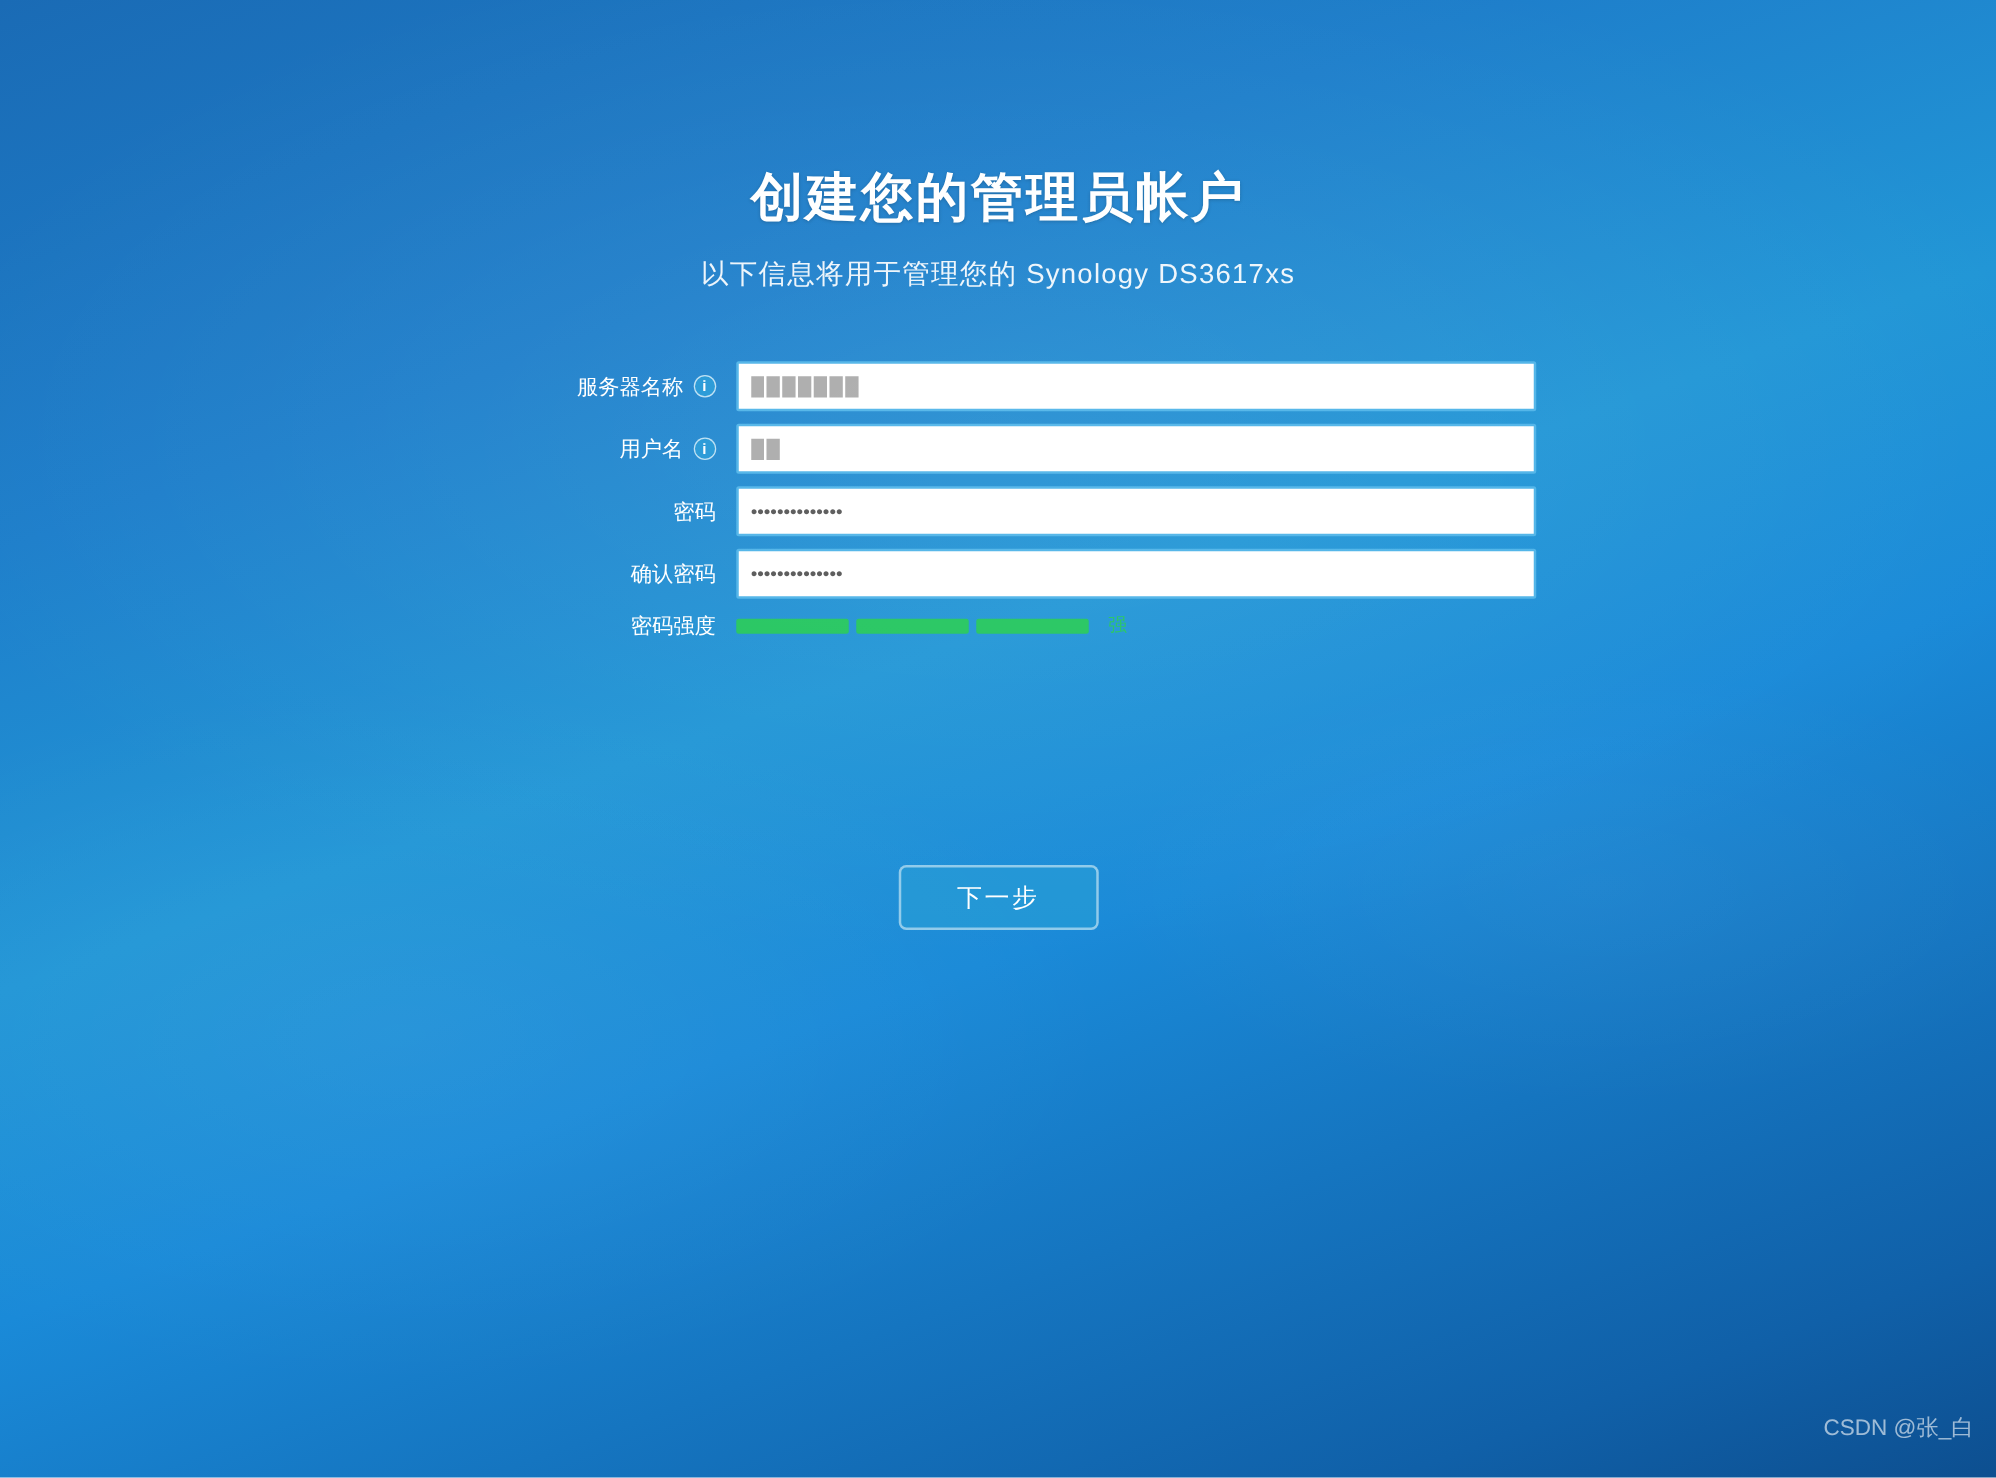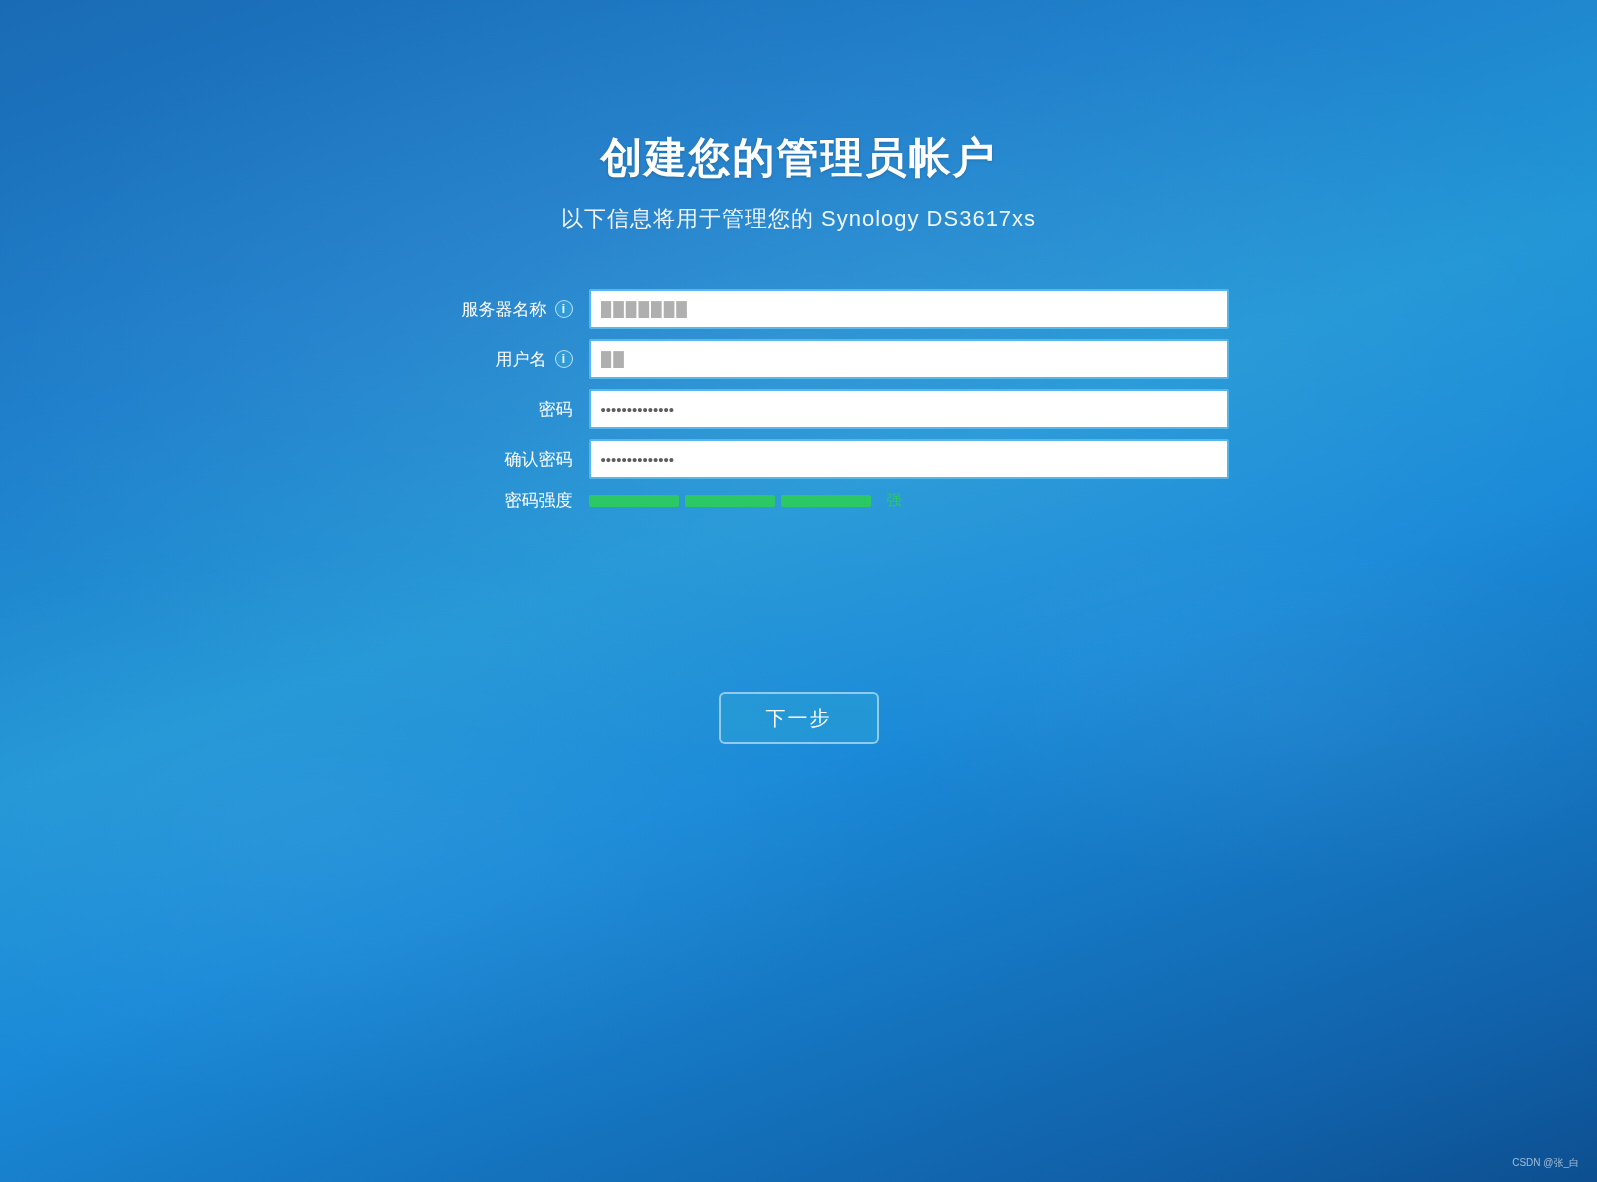--- a/index.html
+++ b/index.html
@@ -150,24 +150,24 @@
       font-size: 20px;
       font-weight: 500;
       cursor: pointer;
       letter-spacing: 2px;
       transition: background 0.2s;
       align-self: center;
     }
 
     .watermark {
       position: absolute;
-      bottom: 12px;
+      bottom: 28px;
       right: 18px;
       color: rgba(255,255,255,0.6);
-      font-size: 10px;
+      font-size: 18px;
     }
   </style>
 </head>
 <body>
 
 <h1 class="page-title">创建您的管理员帐户</h1>
 
 <p class="page-subtitle">以下信息将用于管理您的 Synology DS3617xs</p>
 
 <div class="form-container">

